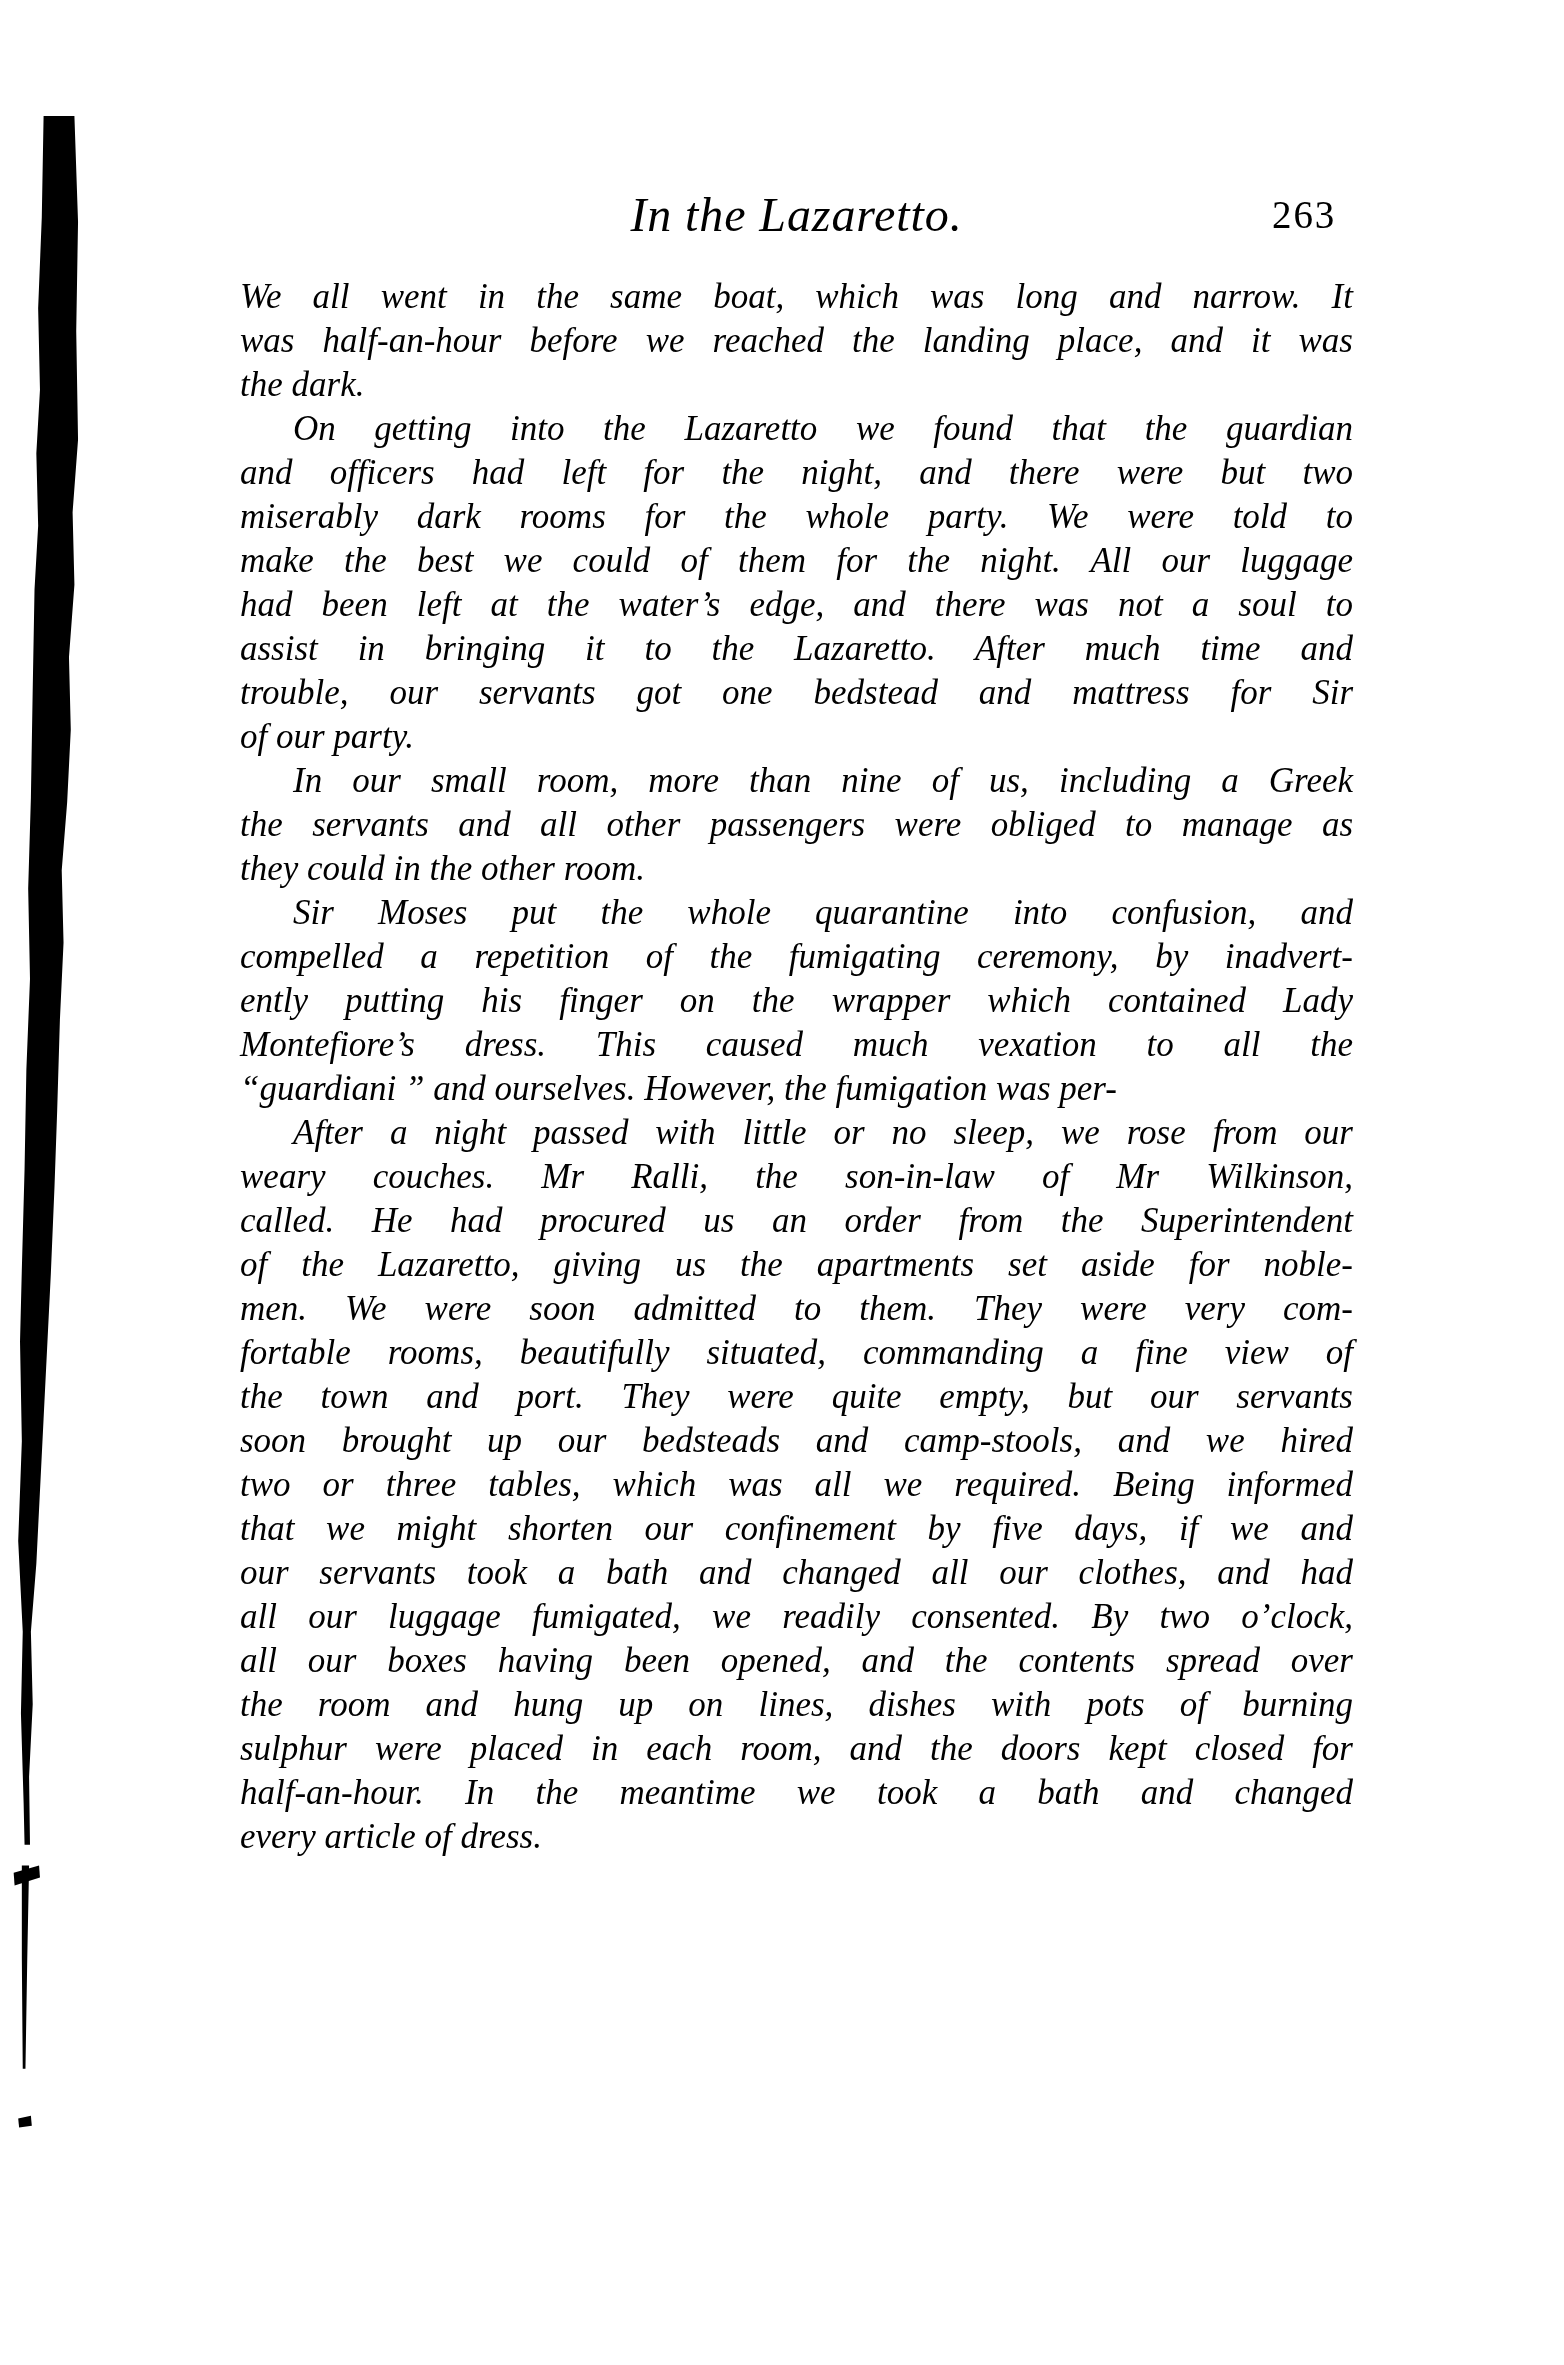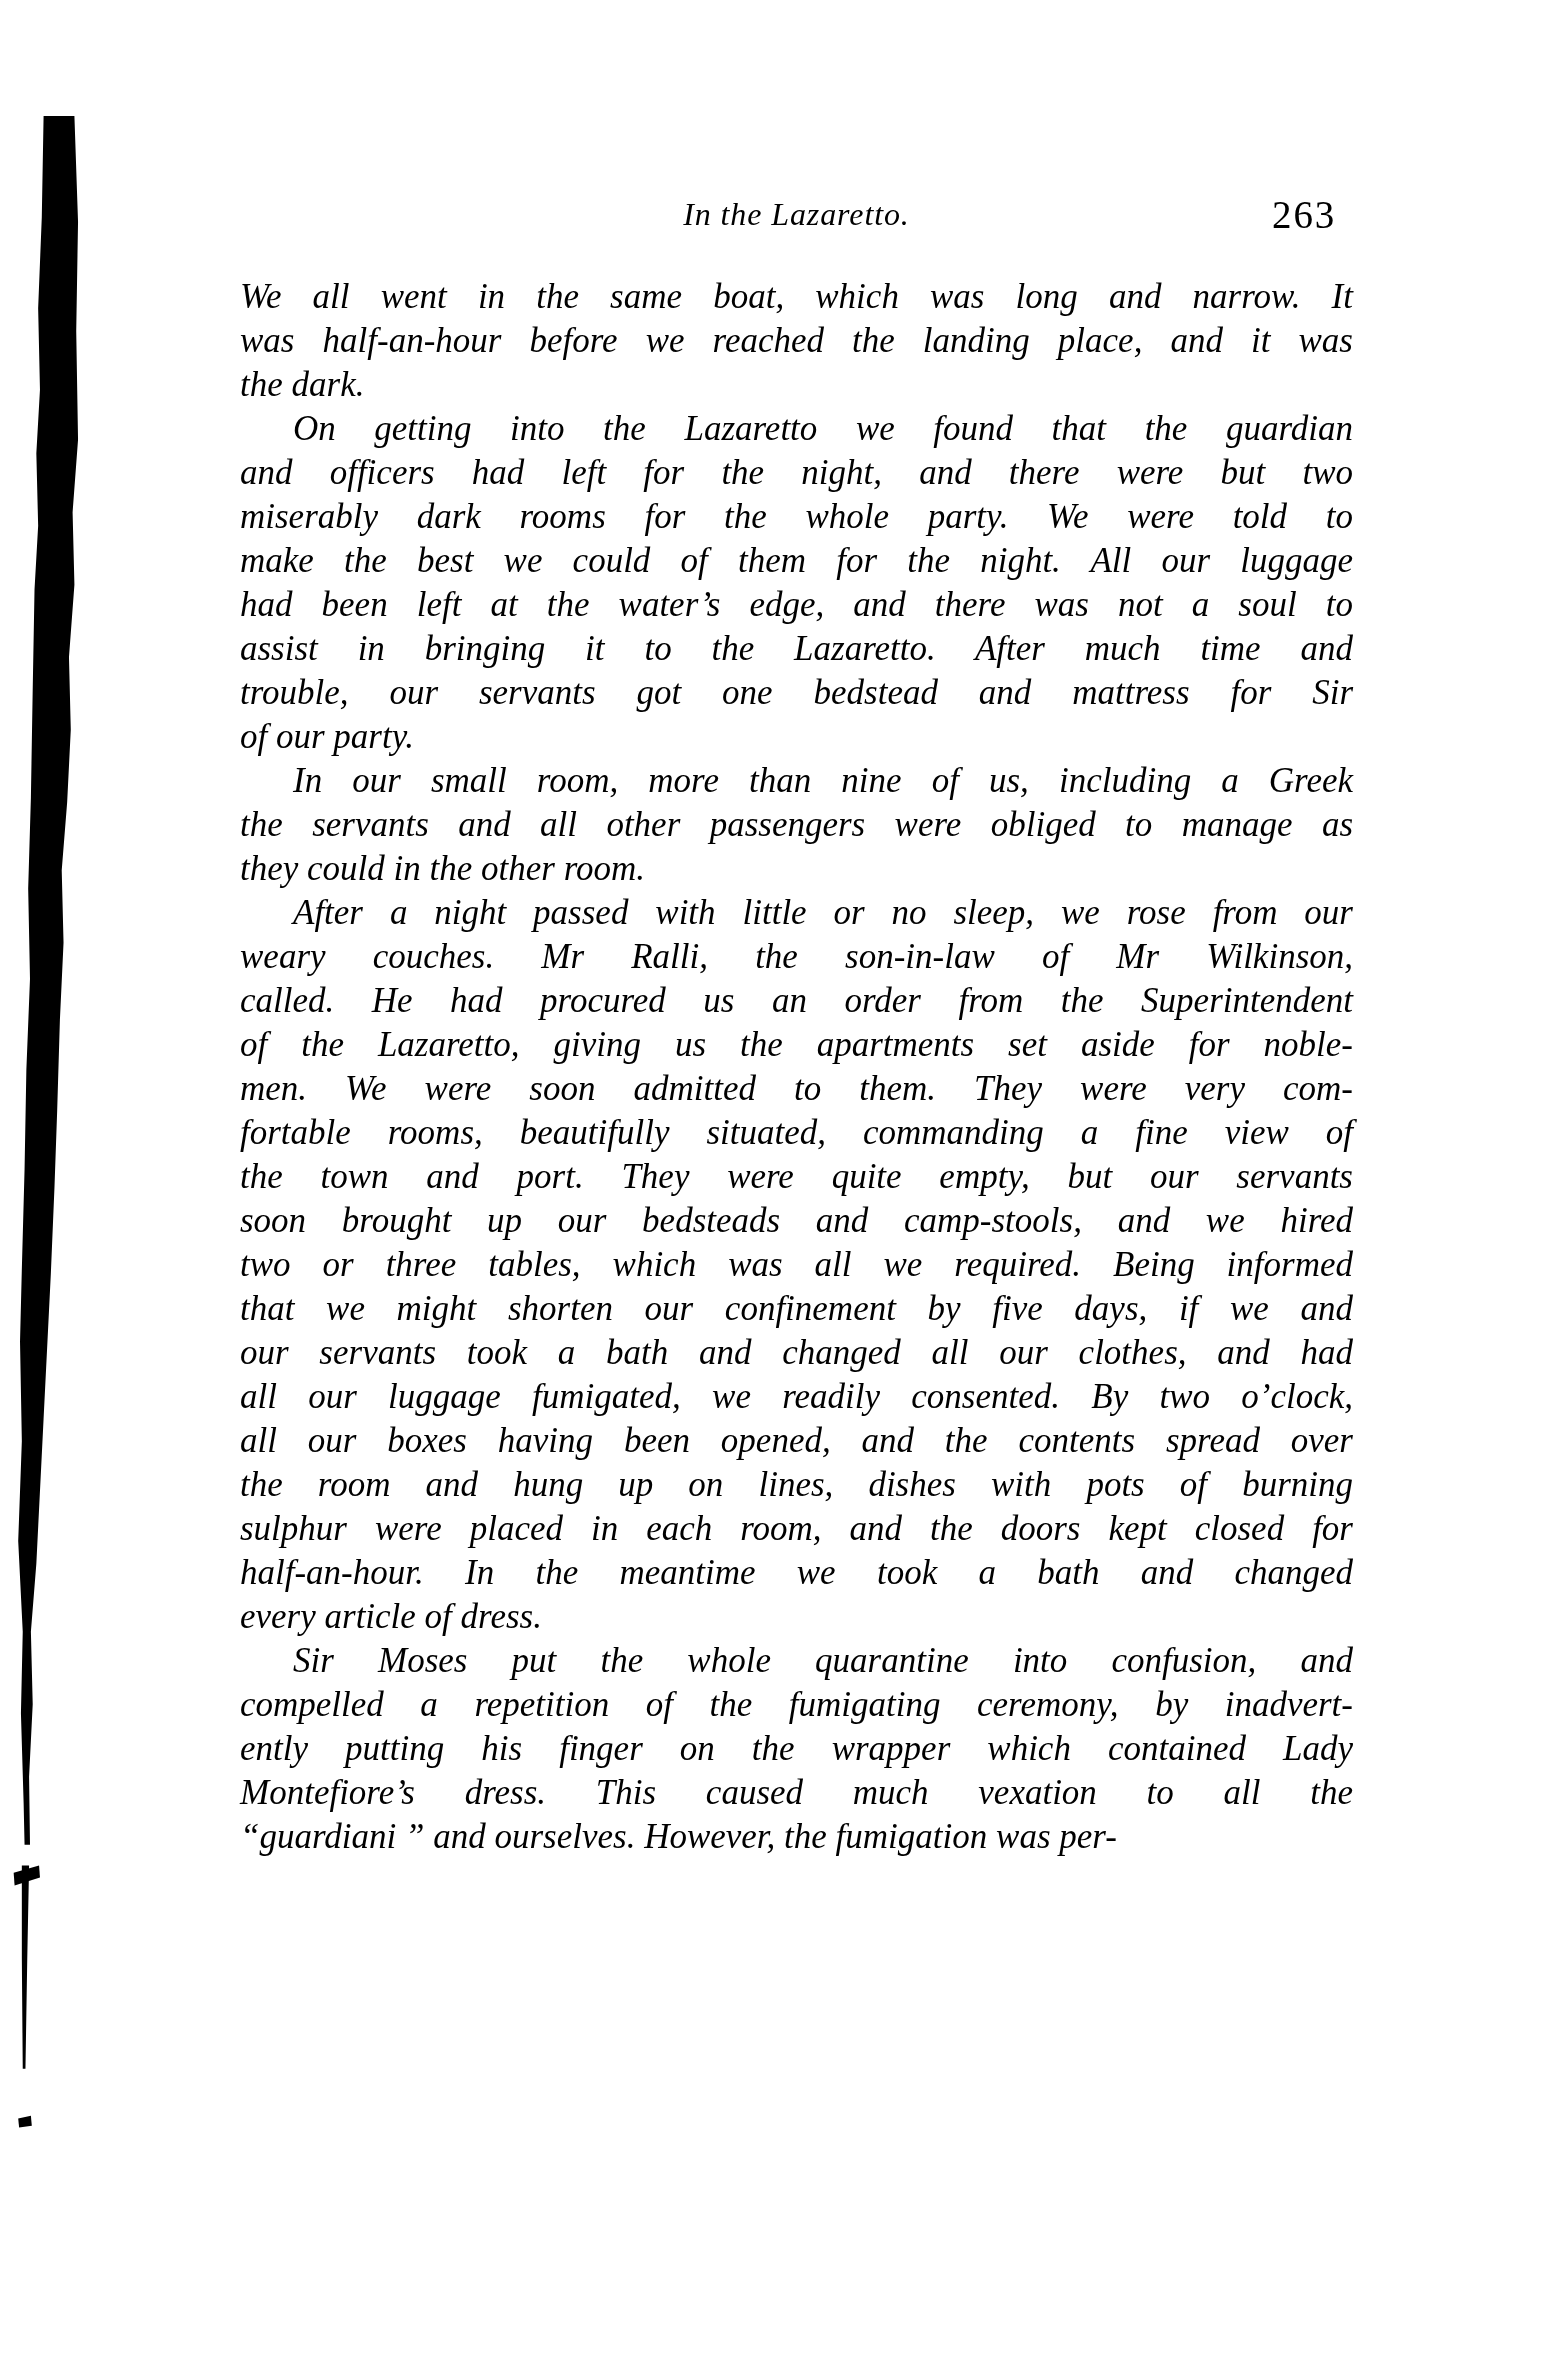--- a/index.html
+++ b/index.html
@@ -20,21 +20,21 @@
   .header {
     position: absolute;
     left: 240px; top: 189px;
     width: 1113px; height: 54px;
   }
   .running-title {
     position: absolute;
     left: 0; right: 0;
     text-align: center;
     font-style: italic;
-    font-size: 32px;
+    font-size: 48px;
     line-height: 51px;
     letter-spacing: 0.9px;
   }
   .page-number {
     position: absolute;
     right: 17px; top: 0;
     font-size: 39px;
     line-height: 51px;
     letter-spacing: 1.8px;
   }
@@ -100,41 +100,41 @@
         <div class="line">assist in bringing it to the Lazaretto. After much time and</div>
         <div class="line">trouble, our servants got one bedstead and mattress for Sir</div>
         <div class="line last">of our party.</div>
       </div>
       <div class="paragraph">
         <div class="line indent">In our small room, more than nine of us, including a Greek</div>
         <div class="line">the servants and all other passengers were obliged to manage as</div>
         <div class="line last">they could in the other room.</div>
       </div>
       <div class="paragraph">
+        <div class="line indent">Sir Moses put the whole quarantine into confusion, and</div>
+        <div class="line">compelled a repetition of the fumigating ceremony, by inadvert-</div>
+        <div class="line">ently putting his finger on the wrapper which contained Lady</div>
+        <div class="line">Montefiore’s dress. This caused much vexation to all the</div>
+        <div class="line last">“guardiani ” and ourselves. However, the fumigation was per-</div>
+      </div>
+      <div class="paragraph">
         <div class="line indent">After a night passed with little or no sleep, we rose from our</div>
         <div class="line">weary couches. Mr Ralli, the son-in-law of Mr Wilkinson,</div>
         <div class="line">called. He had procured us an order from the Superintendent</div>
         <div class="line">of the Lazaretto, giving us the apartments set aside for noble-</div>
         <div class="line">men. We were soon admitted to them. They were very com-</div>
         <div class="line">fortable rooms, beautifully situated, commanding a fine view of</div>
         <div class="line">the town and port. They were quite empty, but our servants</div>
         <div class="line">soon brought up our bedsteads and camp-stools, and we hired</div>
         <div class="line">two or three tables, which was all we required. Being informed</div>
         <div class="line">that we might shorten our confinement by five days, if we and</div>
         <div class="line">our servants took a bath and changed all our clothes, and had</div>
         <div class="line">all our luggage fumigated, we readily consented. By two o’clock,</div>
         <div class="line">all our boxes having been opened, and the contents spread over</div>
         <div class="line">the room and hung up on lines, dishes with pots of burning</div>
         <div class="line">sulphur were placed in each room, and the doors kept closed for</div>
         <div class="line">half-an-hour. In the meantime we took a bath and changed</div>
         <div class="line last">every article of dress.</div>
       </div>
-      <div class="paragraph">
-        <div class="line indent">Sir Moses put the whole quarantine into confusion, and</div>
-        <div class="line">compelled a repetition of the fumigating ceremony, by inadvert-</div>
-        <div class="line">ently putting his finger on the wrapper which contained Lady</div>
-        <div class="line">Montefiore’s dress. This caused much vexation to all the</div>
-        <div class="line last">“guardiani ” and ourselves. However, the fumigation was per-</div>
-      </div>
     </div>
 
 </div>
 
 
 </body></html>

